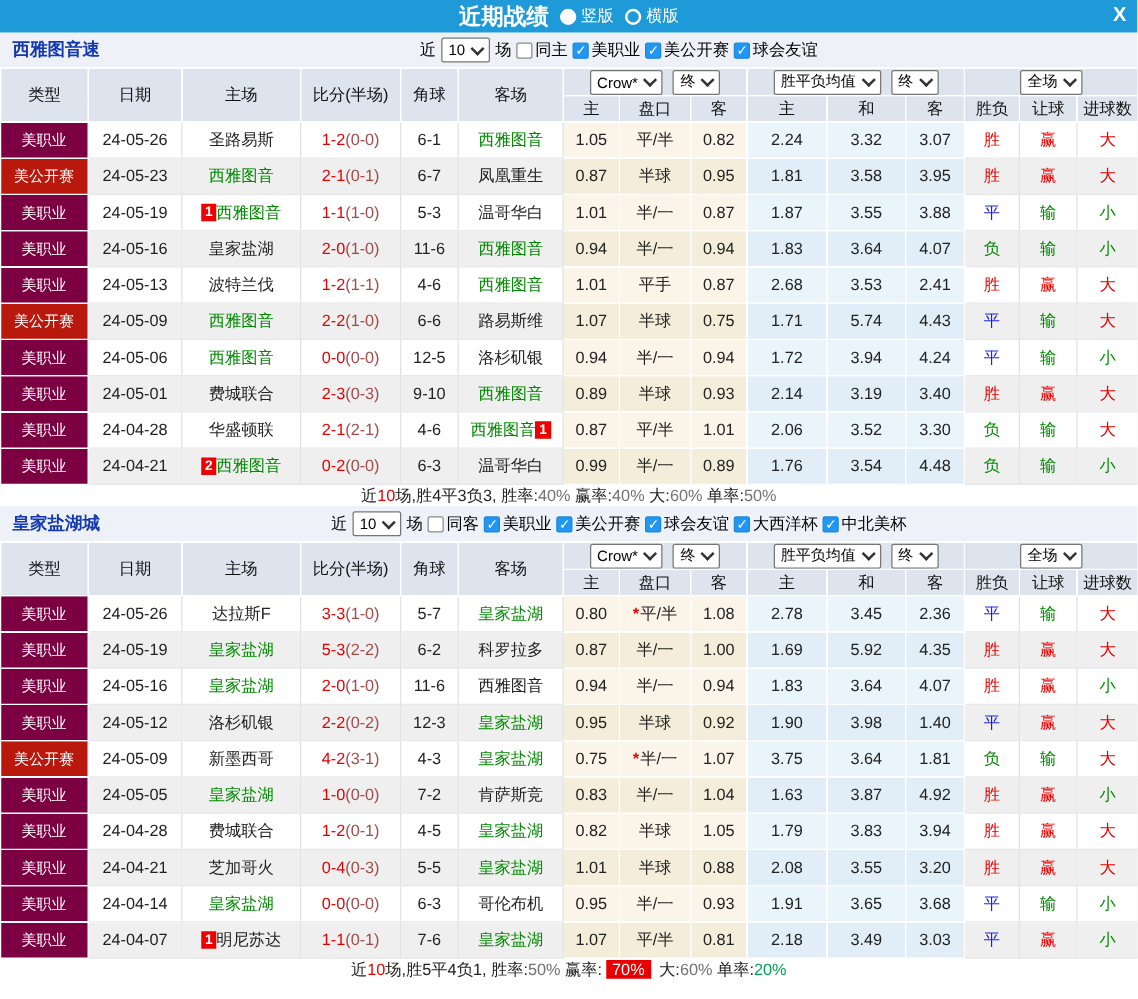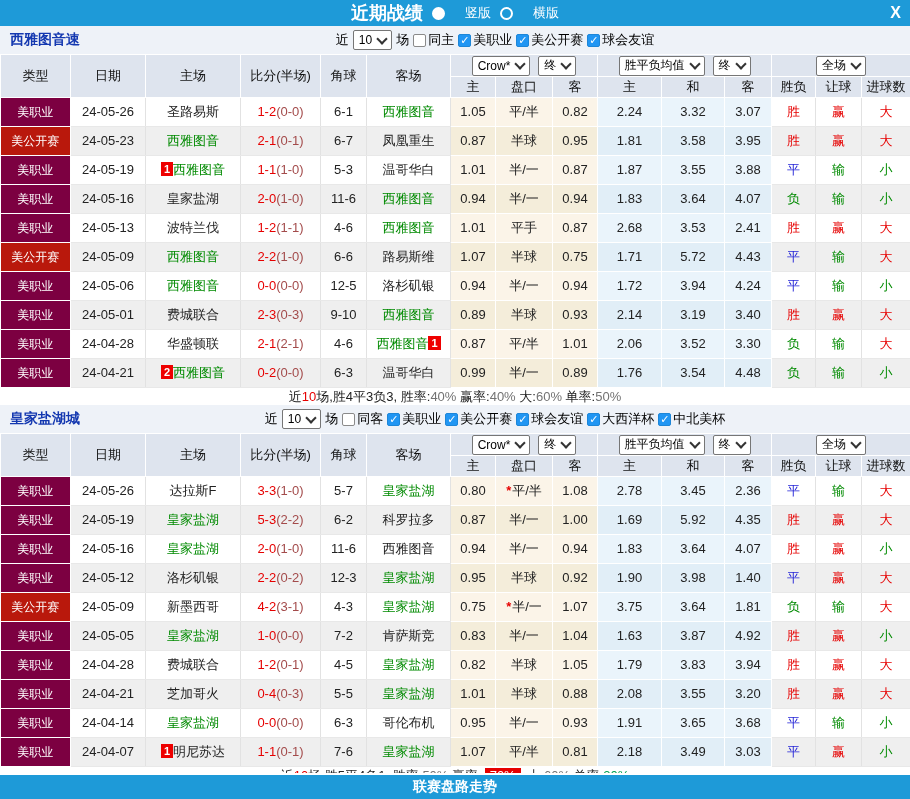--- a/index.html
+++ b/index.html
@@ -2,21 +2,21 @@
 <html><head>
 <meta charset="utf-8">
 <style>
   html,body{margin:0;padding:0;}
   .page{width:910px;height:799px;background:#fff;position:relative;overflow:hidden;
         font-family:"Liberation Sans","DejaVu Sans",sans-serif;}
   
   .titlebar{height:26px;background:#1e9ad8;color:#fff;display:flex;align-items:center;
             justify-content:center;gap:9px;position:relative;}
   .titlebar .title{font-weight:bold;font-size:18px;}
-  .radio-opt{display:inline-flex;align-items:center;gap:20px;font-size:13px;cursor:pointer;}
+  .radio-opt{display:inline-flex;align-items:center;gap:4px;font-size:13px;cursor:pointer;}
   .radio{width:9px;height:9px;border:2px solid #fff;border-radius:50%;display:inline-block;background:transparent;}
   .radio.on{background:#fff;}
   .close{position:absolute;right:9px;top:2px;font-weight:bold;font-size:16px;cursor:pointer;line-height:22px;}
   
   .sec-head{height:28px;background:#eef2f8;display:flex;align-items:center;padding-left:10px;}
   .team-name{color:#1438b0;font-weight:bold;font-size:14px;flex:0 0 auto;}
   .filters{flex:1;display:flex;align-items:center;justify-content:center;gap:4px;font-size:13px;color:#000;}
   .cb-item{display:inline-flex;align-items:center;gap:2px;cursor:pointer;}
   .cb{width:13px;height:13px;border:1px solid #8a8a8a;background:#fff;display:inline-block;
       border-radius:2px;position:relative;box-sizing:border-box;}
@@ -270,21 +270,21 @@
             <td class="type" style="background: rgb(185, 24, 12);">美公开赛</td>
             <td>24-05-09</td>
             <td><span class="green-team">西雅图音</span></td>
             <td><span class="score-main">2-2</span><span class="score-half">(1-0)</span></td>
             <td>6-6</td>
             <td><span>路易斯维</span></td>
             <td class="cream">1.07</td>
             <td class="cream handicap"><span>半球</span></td>
             <td class="cream">0.75</td>
             <td class="blu">1.71</td>
-            <td class="blu draw-odds">5.72</td>
+            <td class="blu draw-odds">5.74</td>
             <td class="blu">4.43</td>
             <td class="res" style="color: rgb(31, 31, 214);">平</td>
             <td class="res" style="color: rgb(0, 138, 0);">输</td>
             <td class="res" style="color: rgb(230, 0, 0);">大</td>
           </tr>
           <tr class="row">
             <td class="type" style="background: rgb(124, 0, 65);">美职业</td>
             <td>24-05-06</td>
             <td><span class="green-team">西雅图音</span></td>
             <td><span class="score-main">0-0</span><span class="score-half">(0-0)</span></td>
@@ -656,17 +656,14 @@
         <span class="seg-blue">50%</span>
         <span> 赢率:</span>
         <span class="seg-redbg">70%</span>
         <span> 大:</span>
         <span class="seg-blue">60%</span>
         <span> 单率:</span>
         <span class="seg-green">20%</span>
       </div>
   </div>
 
-  <div class="footer-bar">
-    <span>联赛盘路走势</span>
-  </div>
 
 </div>
 
 </body></html>

